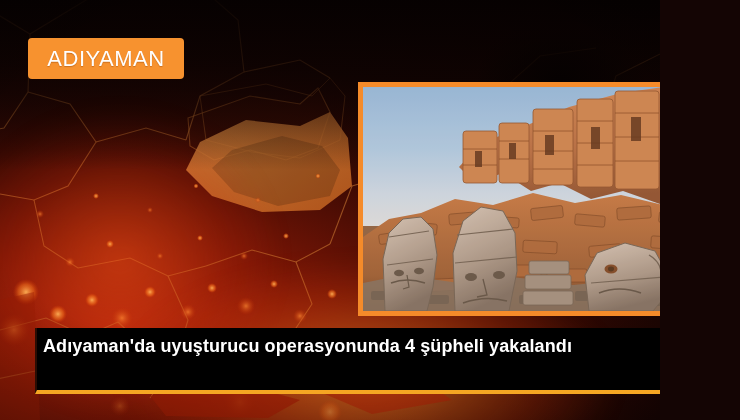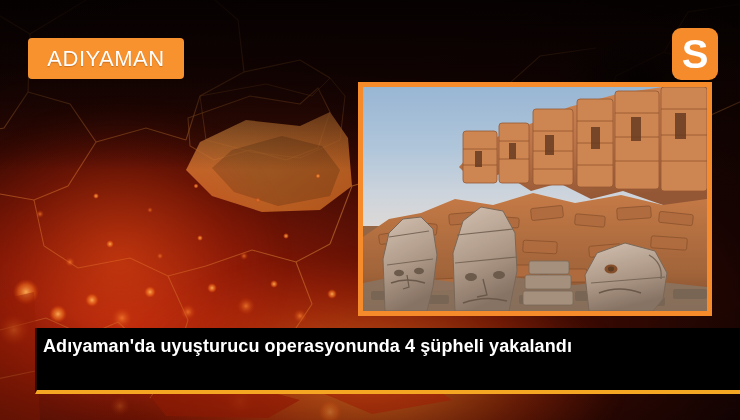--- a/index.html
+++ b/index.html
@@ -5,21 +5,21 @@
   * { margin:0; padding:0; box-sizing:border-box; }
   html, body {
     width:740px; height:420px;
     overflow:hidden;
     background:#140504;
     font-family:"Liberation Sans", sans-serif;
   }
 
   #stage {
     position:relative;
-    width:740px; height:420px;
+    width:660px; height:420px;
     overflow:hidden;
     background:#0d0302;
   }
 
   
   .bg-base {
     position:absolute; inset:0;
     background:
       radial-gradient(120% 90% at 18% 78%, #b4260d 0%, #7a1606 24%, #3d0a03 48%, #170402 72%, #0b0201 100%),
       linear-gradient(180deg, #120302 0%, #250703 40%, #4a0d04 78%, #0e0201 100%);

